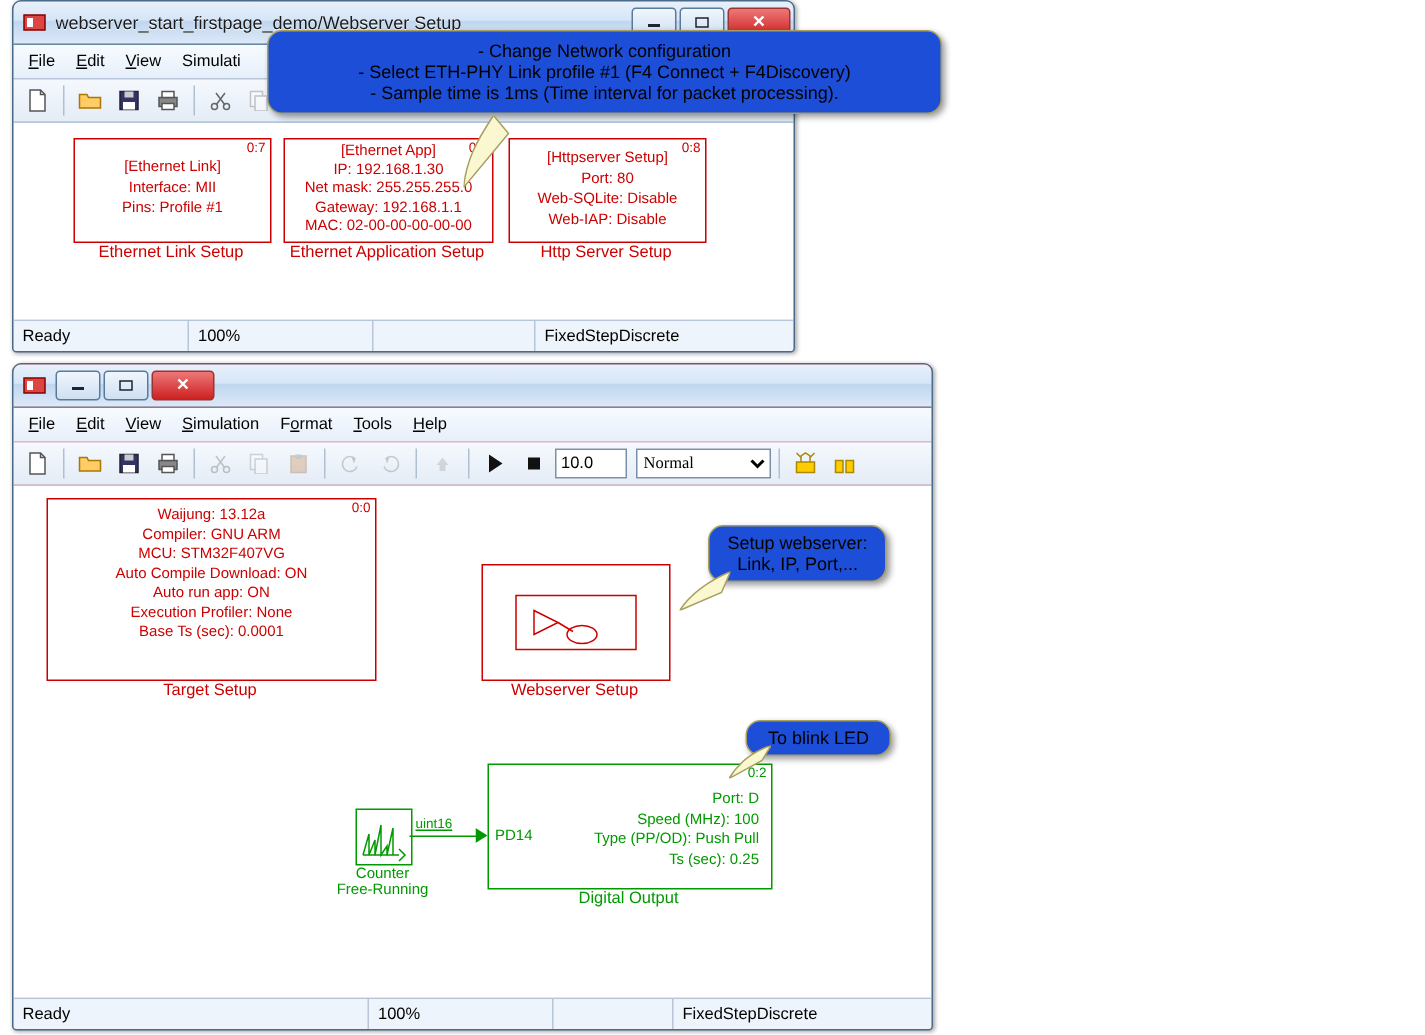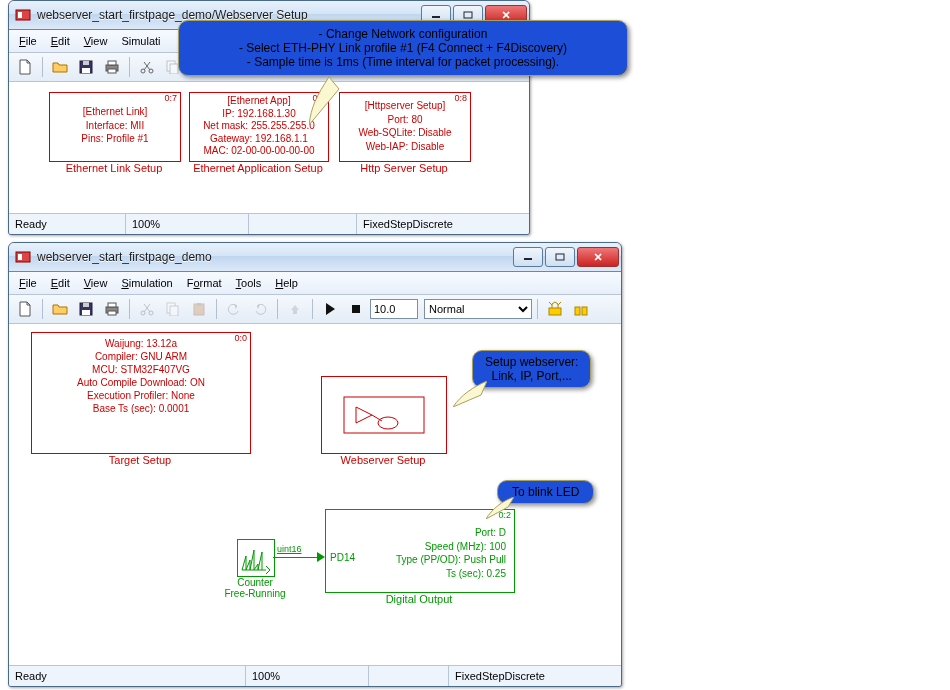--- a/index.html
+++ b/index.html
@@ -161,21 +161,20 @@
       <path d="M20 0 C 8 18, 2 30, 0 48 L 30 12 Z" fill="#fbf7d0" stroke="#a8a060"></path>
     </svg>
 </div>
 
 <div class="window" style="left:8px; top:242px; width:612px; height:443px;">
   <div class="titlebar">
     <svg class="titlebar-icon" viewBox="0 0 16 16">
         <rect x="1" y="3" width="14" height="10" fill="#d44" stroke="#800"></rect>
         <rect x="3" y="5" width="4" height="6" fill="#fff"></rect>
       </svg>
-    <div class="titlebar-text">webserver_start_firstpage_demo</div>
     <div class="win-btns">
       <div class="win-btn wb-min">
           <svg width="10" height="8" viewBox="0 0 10 8">
             <line x1="1" y1="6" x2="9" y2="6" stroke="#223" stroke-width="2"></line>
           </svg>
         </div>
       <div class="win-btn wb-max">
           <svg width="10" height="8" viewBox="0 0 10 8">
             <rect x="1" y="1" width="8" height="6" fill="none" stroke="#223"></rect>
           </svg>
@@ -265,21 +264,21 @@
         <svg width="12" height="14">
           <path d="M2 1l9 6-9 6z" fill="#111"></path>
         </svg>
       </div>
     <div class="tbtn">
         <svg width="12" height="12">
           <rect x="2" y="2" width="8" height="8" fill="#111"></rect>
         </svg>
       </div>
     <input class="stop-time" value="10.0" style="">
-    <select class="mode-select" style="width:108px; margin-left:4px;"><option>Normal</option></select>
+    <select class="mode-select" style="width:90px; margin-left:4px;font-family:Liberation Serif, serif;"><option>Normal</option></select>
     <div class="tsep"></div>
     <div class="tbtn">
         <svg width="16" height="16">
           <rect x="2" y="7" width="12" height="7" fill="#fc0" stroke="#a80"></rect>
           <path d="M5 7V3l3-2 3 2v4" fill="none" stroke="#a80"></path>
           <path d="M2 1l3 3M14 1l-3 3" stroke="#a80"></path>
         </svg>
       </div>
     <div class="tbtn">
         <svg width="16" height="16">
@@ -291,20 +290,21 @@
 
   <div class="canvas">
 
     <div class="block block-red" style="left:22px; top:8px; width:218px; height:120px;">
       <div class="port" style="right:3px; top:0;">0:0</div>
       <div class="block-inner" style="line-height:1.3;">
         <div>Waijung: 13.12a</div>
         <div>Compiler: GNU ARM</div>
         <div>MCU: STM32F407VG</div>
         <div>Auto Compile Download: ON</div>
+        <div>Auto run app: ON</div>
         <div>Execution Profiler: None</div>
         <div>Base Ts (sec): 0.0001</div>
       </div>
     </div>
     <div class="block-label red" style="left:22px; top:130px; width:218px;">Target Setup</div>
 
     <div class="block block-red" style="left:312px; top:52px; width:124px; height:76px;">
       <svg width="124" height="76" viewBox="0 0 124 76">
         <rect x="22" y="20" width="80" height="36" fill="none" stroke="#c00"></rect>
         <path d="M34 30 l16 8 l-16 8 z" fill="none" stroke="#c00"></path>

